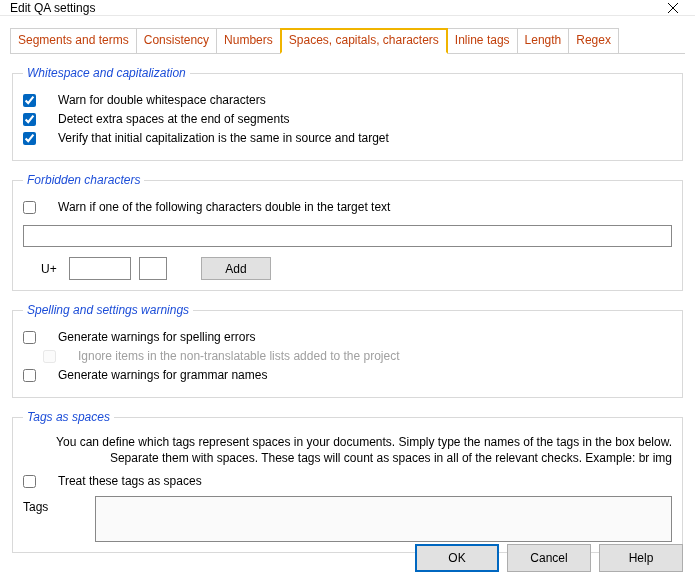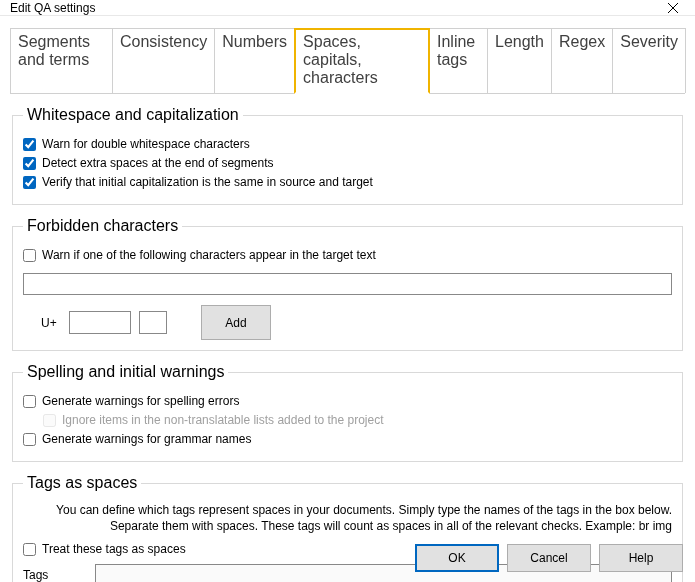--- a/index.html
+++ b/index.html
@@ -38,23 +38,23 @@
     margin: 12px 10px 0 10px;
     position:relative;
     border-bottom:1px solid #d0d0d0;
   }
   .tab {
     border:1px solid #d0d0d0;
     border-bottom:none;
     padding:4px 7px 5px 7px;
     background:#fff;
     margin-right:-1px;
-    font-size:16px;
+    font-size:12px;
     cursor:pointer;
-    color:#404040;
+    color:#c2410c;
   }
   .tab.active {
     border:2px solid #f0b400;
     border-bottom:2px solid #fff;
     position:relative;
     z-index:2;
     margin-bottom:-1px;
     padding:3px 7px 5px 7px;
   }
 
@@ -62,34 +62,35 @@
   .content {
     padding: 0 10px;
   }
 
   fieldset {
     border:1px solid #d9d9d9;
     margin-top:12px;
     padding:8px 10px 10px 10px;
   }
   legend {
-    font-size:16px;
+    font-size:12px;
     padding:0 4px;
-    color:#000000;
+    color:#1d4ed8;
+    font-style:italic;
   }
 
   .row {
     display:flex;
     align-items:center;
     margin:5px 0;
   }
   .row.indent { margin-left:20px; color:#a0a0a0; }
   .row.indent input[type=checkbox] { opacity:0.5; }
 
-  label { cursor:default; }
+  label { cursor:default;margin-left:16px; }
 
   input[type=checkbox] {
     width:13px; height:13px;
     margin:0 6px 0 0;
     accent-color:#0066c0;
   }
 
   .wide-input {
     width:100%;
     height:22px;
@@ -108,21 +109,21 @@
   }
   .unicode-row .uplus { width:20px; }
   .small-input {
     width:62px; height:23px;
     border:1px solid #888;
     padding:2px 4px;
     font:inherit;
   }
   .small-input.narrow { width:28px; }
   .btn {
-    height:35px;
+    height:23px;
     min-width:70px;
     background:#e1e1e1;
     border:1px solid #adadad;
     font:inherit;
     cursor:pointer;
     padding:0 12px;
   }
   .btn.default {
     border:2px solid #0067c0;
     padding:0 11px;
@@ -180,21 +181,20 @@
 </div>
 
 <div class="tabstrip">
   <div class="tab">Segments and terms</div>
   <div class="tab">Consistency</div>
   <div class="tab">Numbers</div>
   <div class="tab active">Spaces, capitals, characters</div>
   <div class="tab">Inline tags</div>
   <div class="tab">Length</div>
   <div class="tab">Regex</div>
-  <div class="tab">Severity</div>
 </div>
 
 <div class="content">
 
   <fieldset>
     <legend>Whitespace and capitalization</legend>
     <div class="row">
       <input type="checkbox" checked="" style="">
       <label>Warn for double whitespace characters</label>
     </div>
@@ -205,34 +205,34 @@
     <div class="row">
       <input type="checkbox" checked="" style="">
       <label>Verify that initial capitalization is the same in source and target</label>
     </div>
   </fieldset>
 
   <fieldset>
     <legend>Forbidden characters</legend>
     <div class="row">
       <input type="checkbox" style="">
-      <label>Warn if one of the following characters appear in the target text</label>
+      <label>Warn if one of the following characters double in the target text</label>
     </div>
     <input class="wide-input" type="text" value="" style="">
     <div class="unicode-row">
       <span class="uplus">U+</span>
       <input class="small-input" type="text" value="" style="">
       <input class="small-input narrow" type="text" value="" style="">
       <div style="width:18px"></div>
       <button class="btn">Add</button>
     </div>
   </fieldset>
 
   <fieldset>
-    <legend>Spelling and initial warnings</legend>
+    <legend>Spelling and settings warnings</legend>
     <div class="row">
       <input type="checkbox" style="">
       <label>Generate warnings for spelling errors</label>
     </div>
     <div class="row indent">
       <input type="checkbox" disabled="" style="">
       <label>Ignore items in the non-translatable lists added to the project</label>
     </div>
     <div class="row">
       <input type="checkbox" style="">

